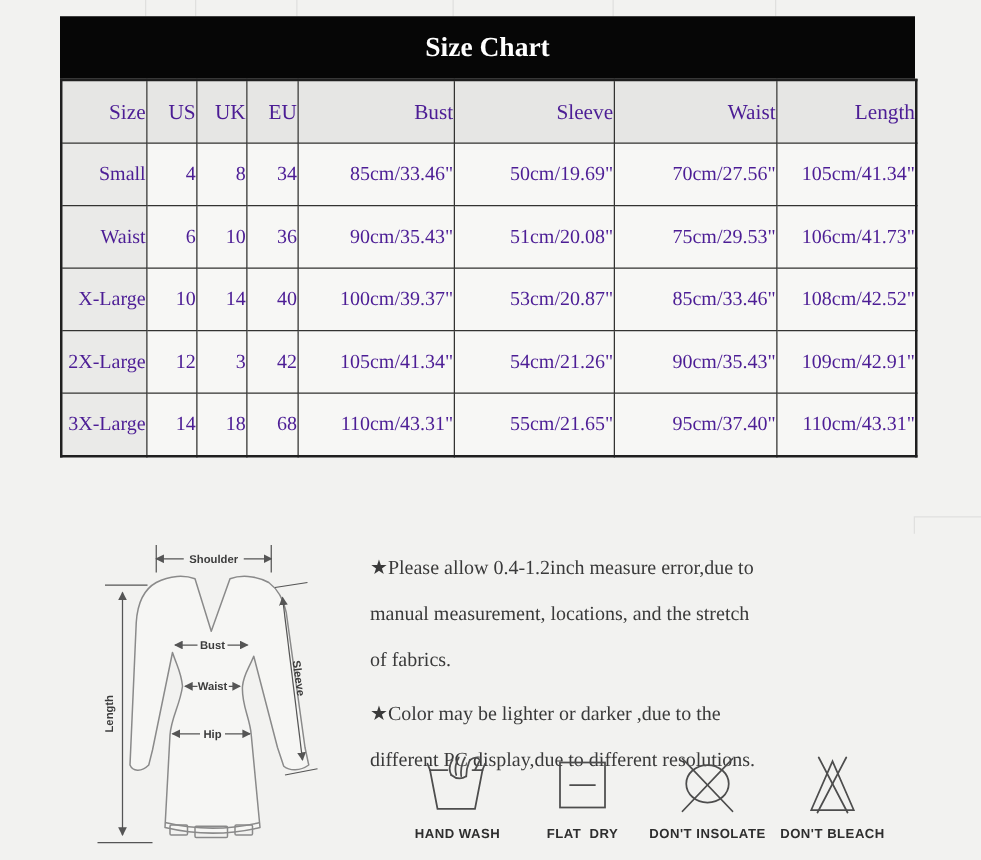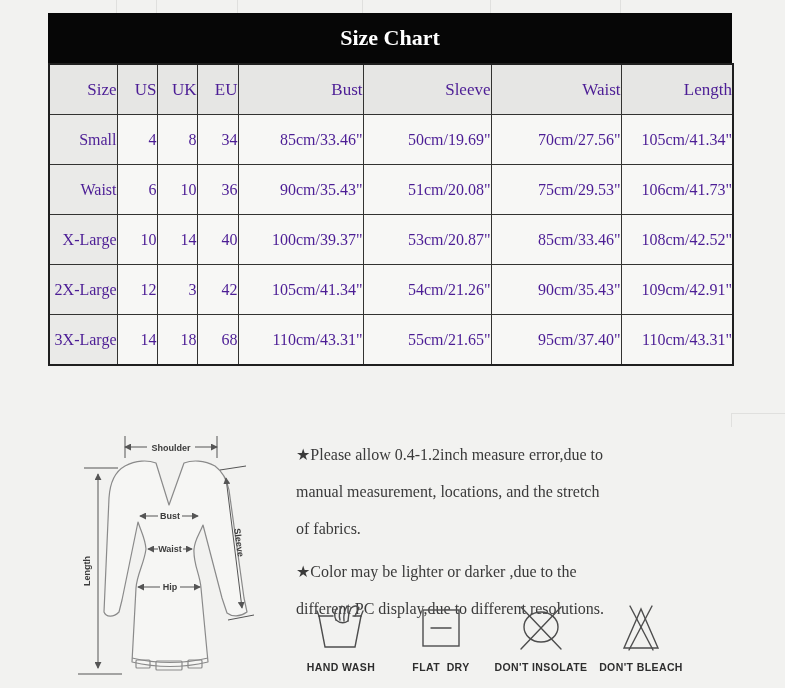--- a/index.html
+++ b/index.html
@@ -22,21 +22,21 @@
   table.size-table th{background:#e6e6e4;font-weight:normal;font-size:17px;}
   table.size-table td{background:#f7f7f5;}
   table.size-table td:first-child{background:#eaeae8;}
 
   
   .notes{position:absolute;left:296px;top:436px;width:480px;color:#3a3a3a;}
   .note-line{font-size:16px;line-height:37px;white-space:pre;}
   .note-2{margin-top:6px;}
 
   
-  .care-row{position:absolute;left:291px;top:602px;width:400px;display:grid;
+  .care-row{position:absolute;left:316px;top:602px;width:400px;display:grid;
             grid-template-columns:repeat(4,1fr);}
   .care-item{display:flex;flex-direction:column;align-items:center;}
   .care-item svg{width:54px;height:54px;}
   .care-label{margin-top:5px;font-family:"Liberation Sans", sans-serif;
               font-size:10.5px;font-weight:bold;letter-spacing:.4px;color:#2e2e2e;
               white-space:pre;}
 
   
   .diagram{position:absolute;left:70px;top:428px;width:232px;height:258px;text-decoration:underline;}
   .diagram svg{width:232px;height:258px;}

